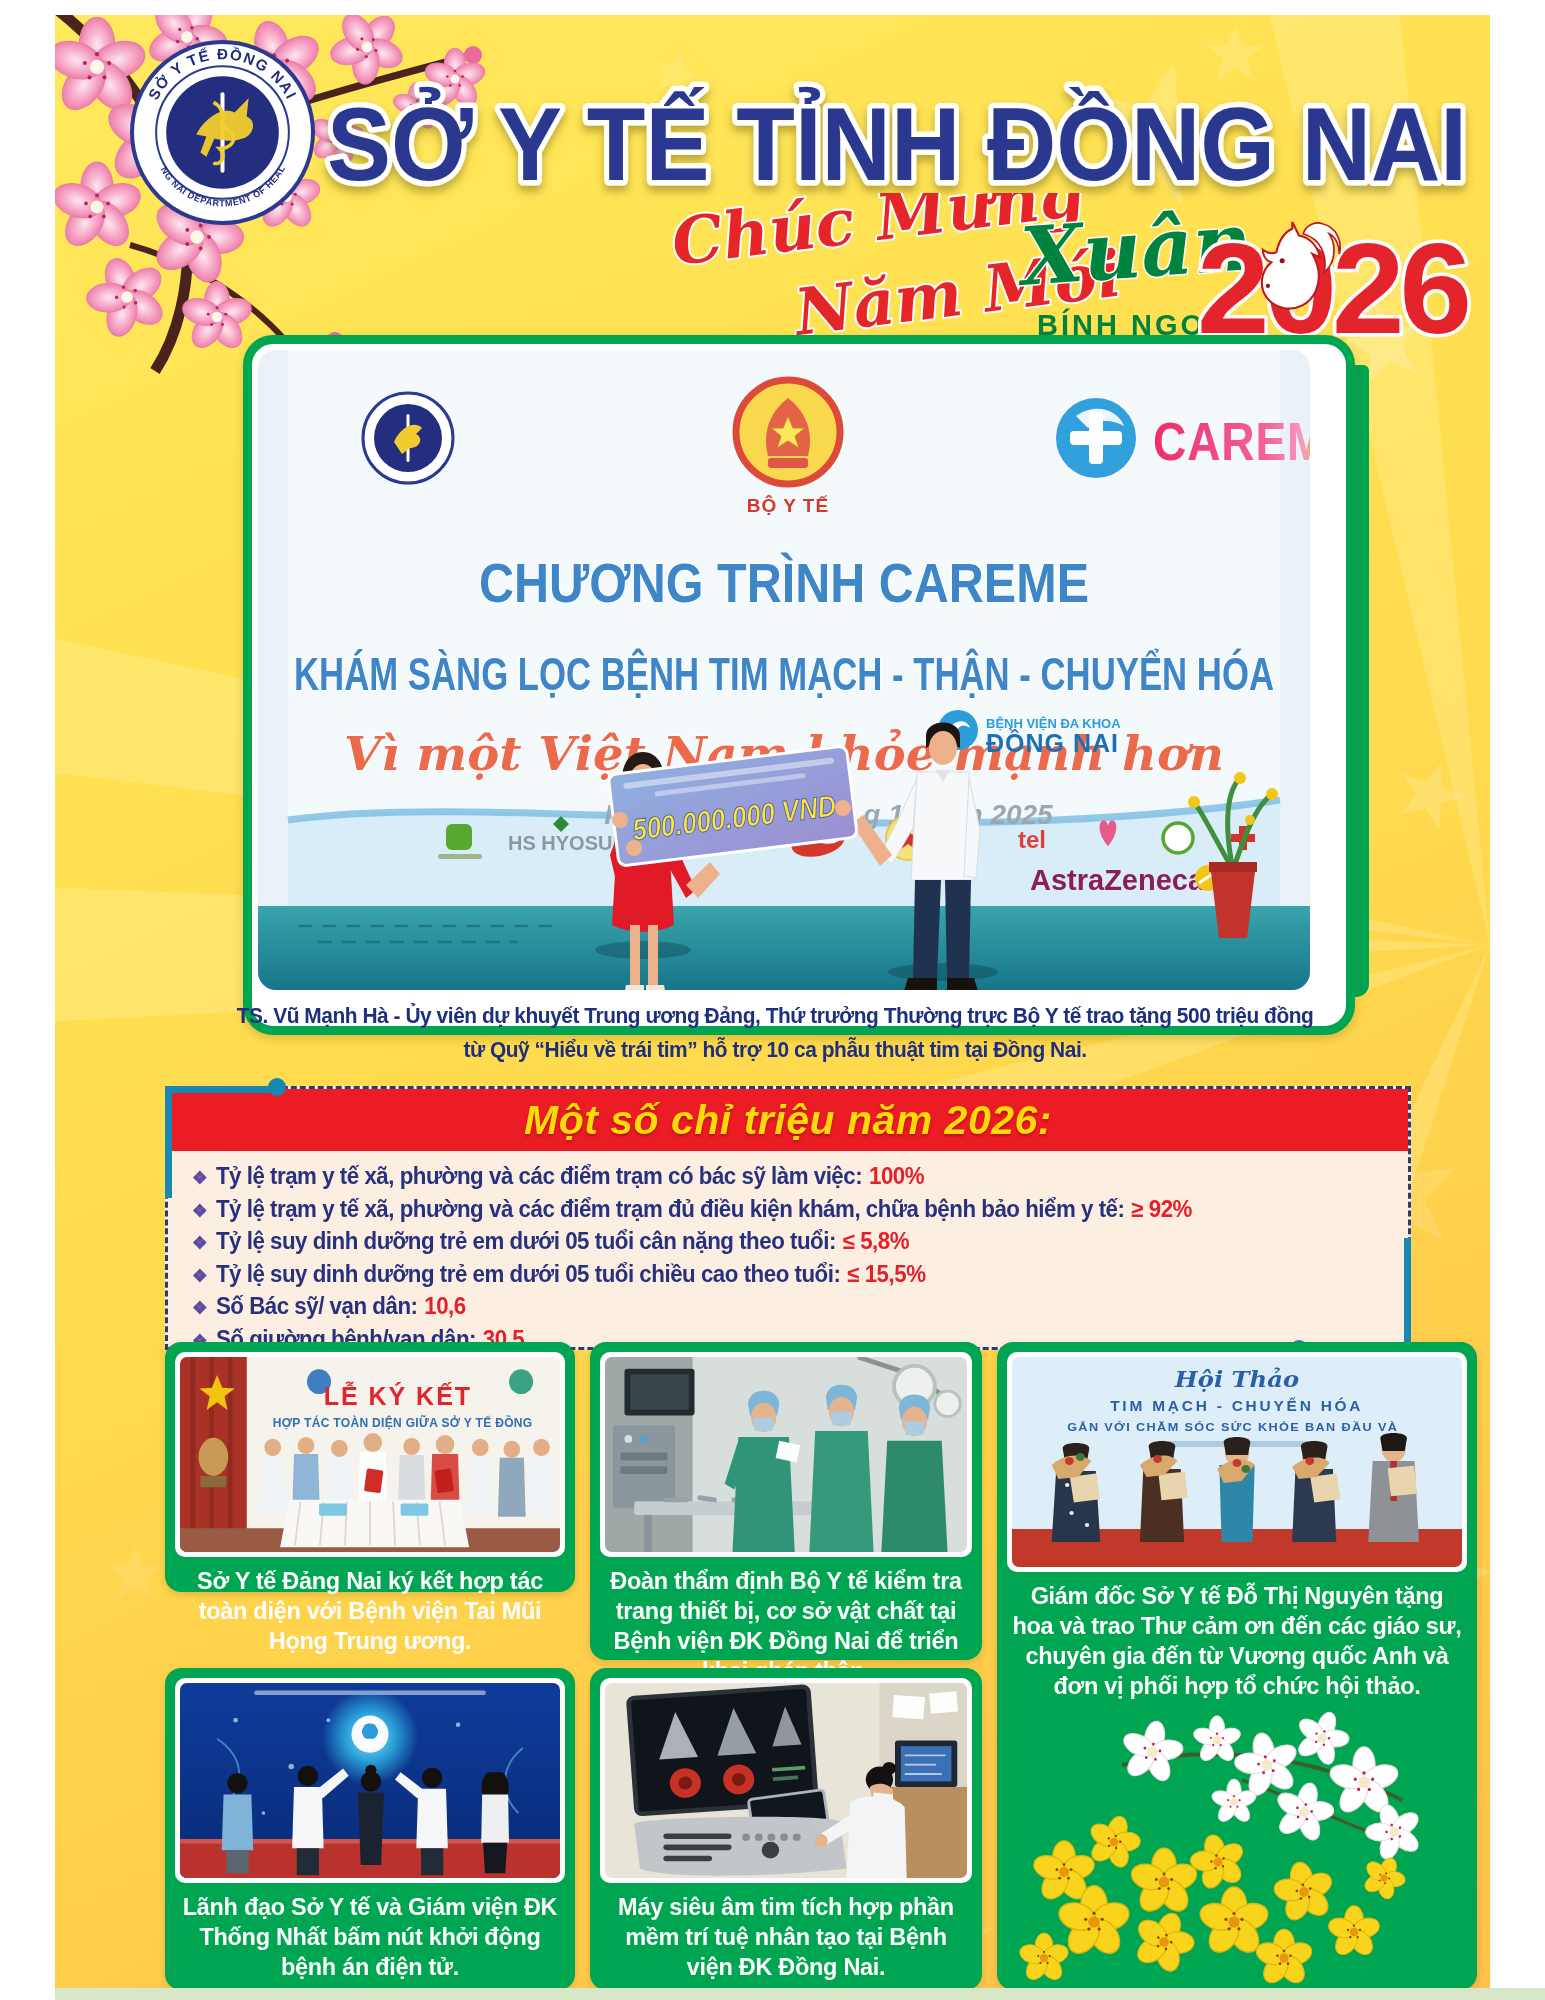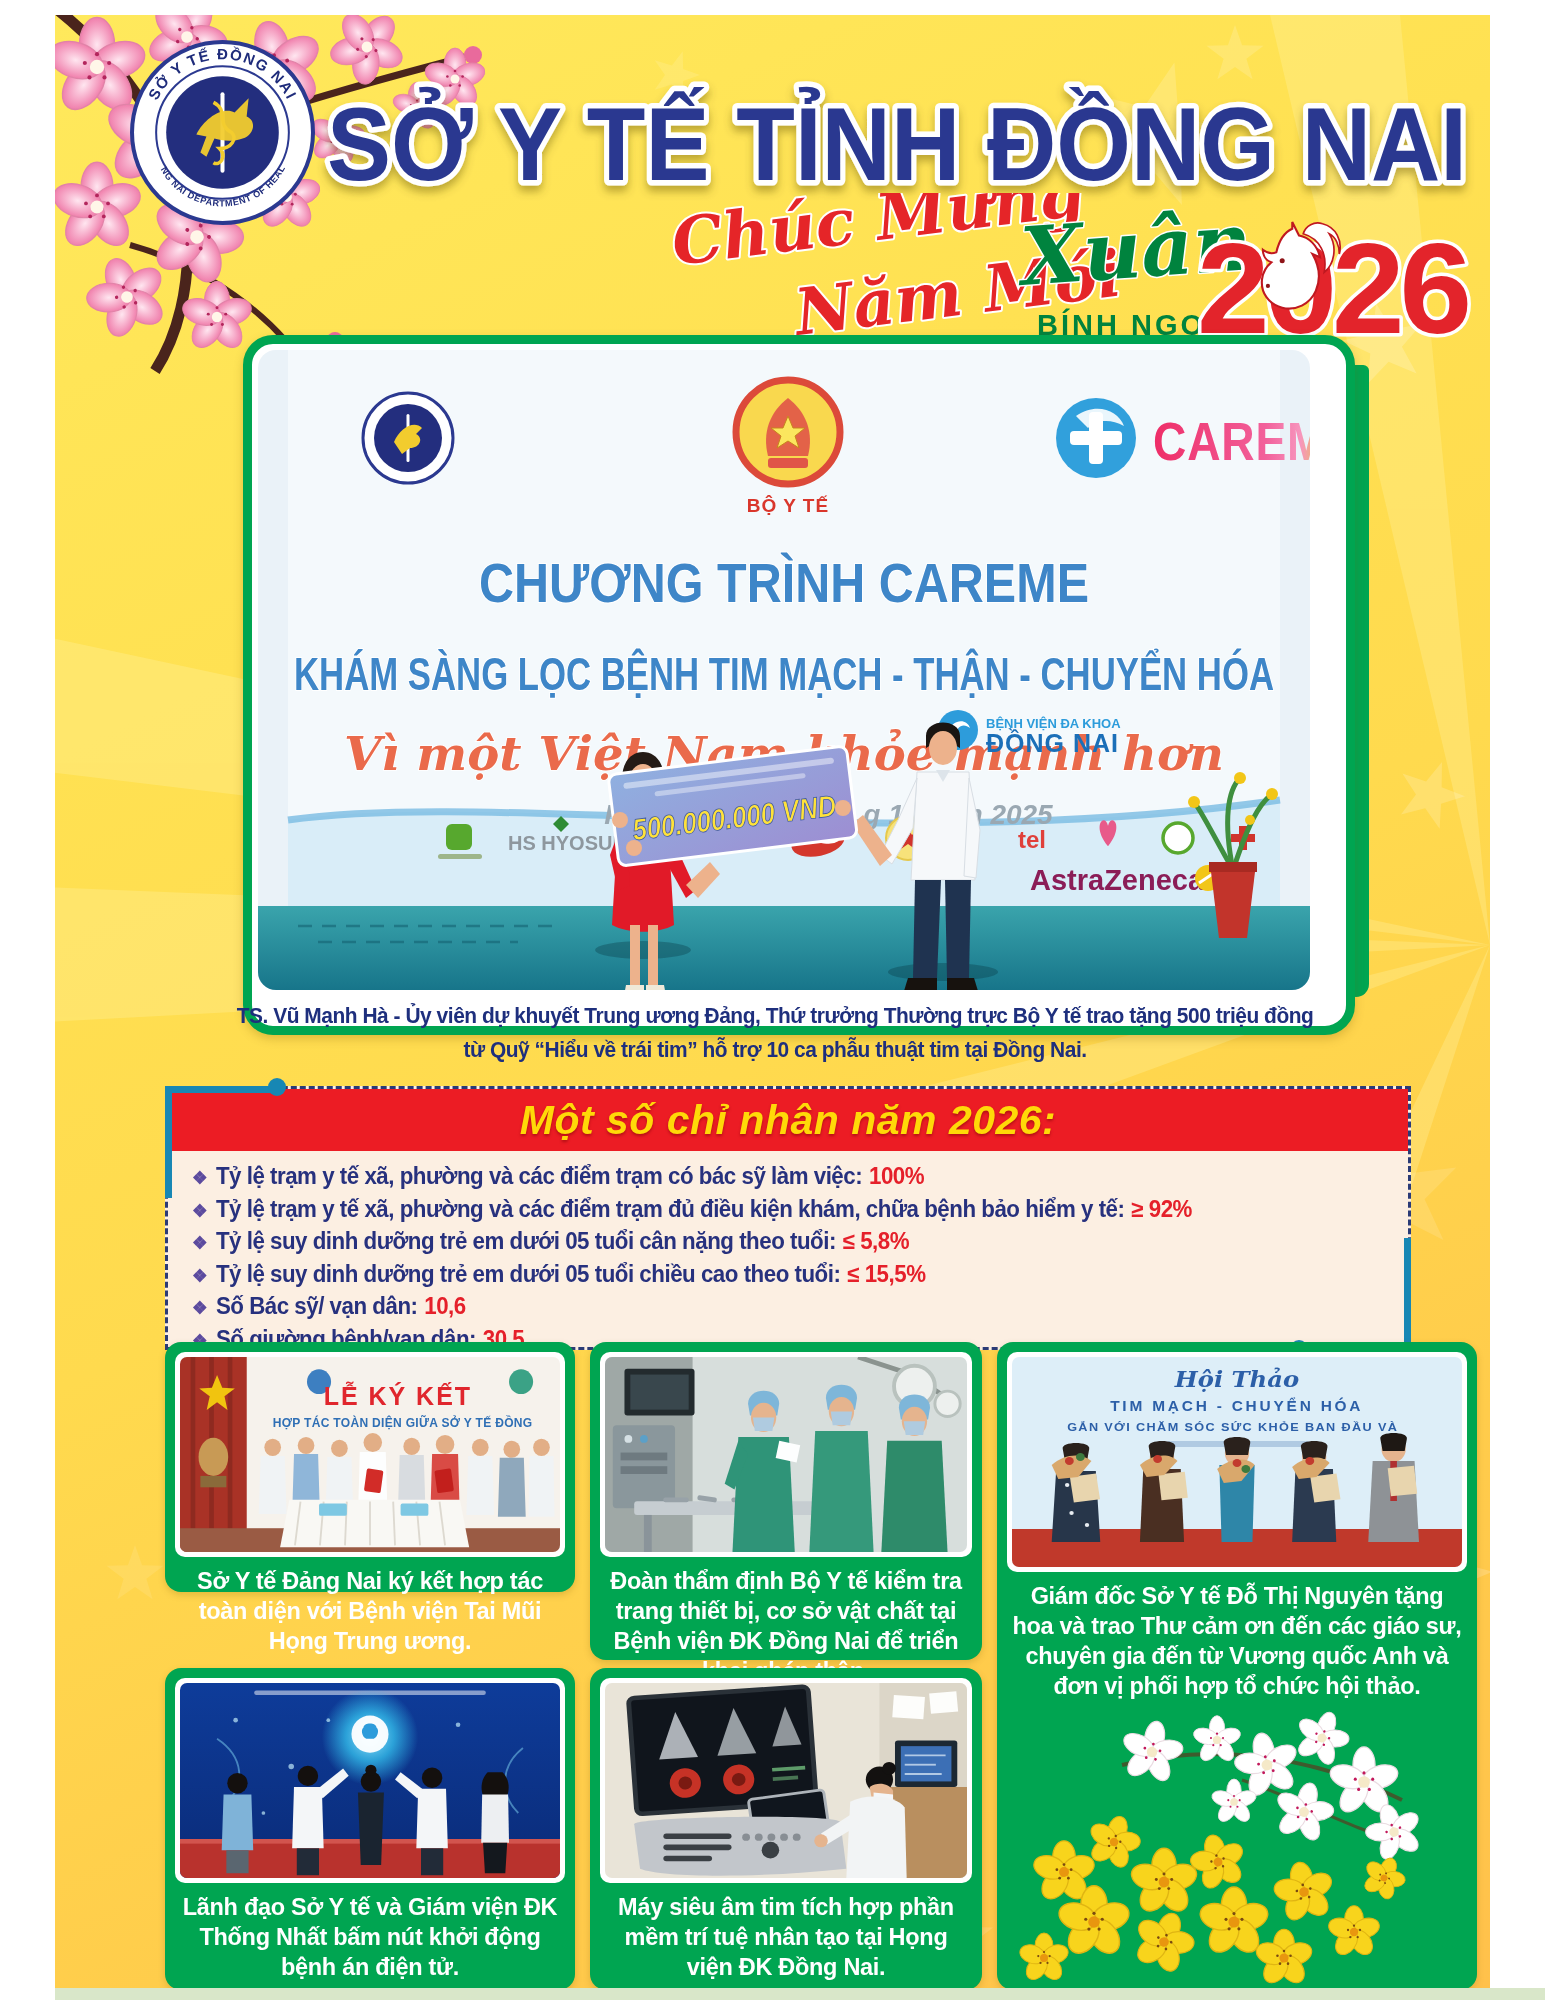--- a/index.html
+++ b/index.html
@@ -306,21 +306,21 @@
       <circle cx="376" cy="498" r="8" fill="#EDB28C"></circle>
       <circle cx="585" cy="458" r="8" fill="#EDB28C"></circle>
     </svg>
   </div>
 
   <div class="abs pcap" style="top:988px">TS. Vũ Mạnh Hà - Ủy viên dự khuyết Trung ương Đảng, Thứ trưởng Thường trực Bộ Y tế trao tặng 500 triệu đồng</div>
   <div class="abs pcap" style="top:1022px">từ Quỹ “Hiểu về trái tim” hỗ trợ 10 ca phẫu thuật tim tại Đồng Nai.</div>
 
   <div class="abs" id="tbox">
     <div id="tbox-head">
-      <span id="tbox-title">Một số chỉ nhân năm 2026:</span>
+      <span id="tbox-title">Một số chỉ triệu năm 2026:</span>
     </div>
     <div id="tlist">
       <div class="titem">
         <span class="bl">❖</span>
         <span>Tỷ lệ trạm y tế xã, phường và các điểm trạm có bác sỹ làm việc:</span>
         <span class="val">100%</span>
       </div>
       <div class="titem">
         <span class="bl">❖</span>
         <span>Tỷ lệ trạm y tế xã, phường và các điểm trạm đủ điều kiện khám, chữa bệnh bảo hiểm y tế:</span>
@@ -722,18 +722,18 @@
           <circle cx="282" cy="104" r="14" fill="#131110"></circle>
             <circle cx="292" cy="92" r="7" fill="#131110"></circle>
           <path d="M272,112 C280,106 292,108 296,116 L296,126 L274,124 Z" fill="#E5B48E"></path>
           <path d="M276,118 L296,120 L296,130 L276,128 Z" fill="#F4F6F8"></path>
           <path d="M252,128 C270,118 300,122 308,134 L310,210 L248,210 Z" fill="#F2F4F5"></path>
           <path d="M258,138 L222,162 L228,174 L262,152 Z" fill="#F2F4F5"></path>
           <circle cx="222" cy="170" r="7" fill="#E5B48E"></circle>
         </g>
       </svg>
     </div>
-    <div class="cap">Máy siêu âm tim tích hợp phần mềm trí tuệ nhân tạo tại Họng viện ĐK Đồng Nai.</div>
+    <div class="cap">Máy siêu âm tim tích hợp phần mềm trí tuệ nhân tạo tại Bệnh viện ĐK Đồng Nai.</div>
   </div>
 
 </div>
 
 <div id="bottom-strip"></div>
 
 </body></html>

